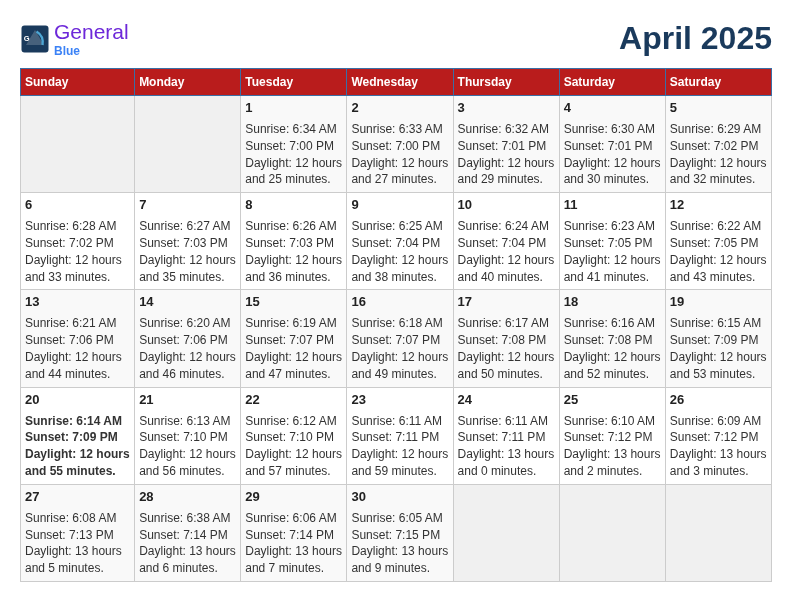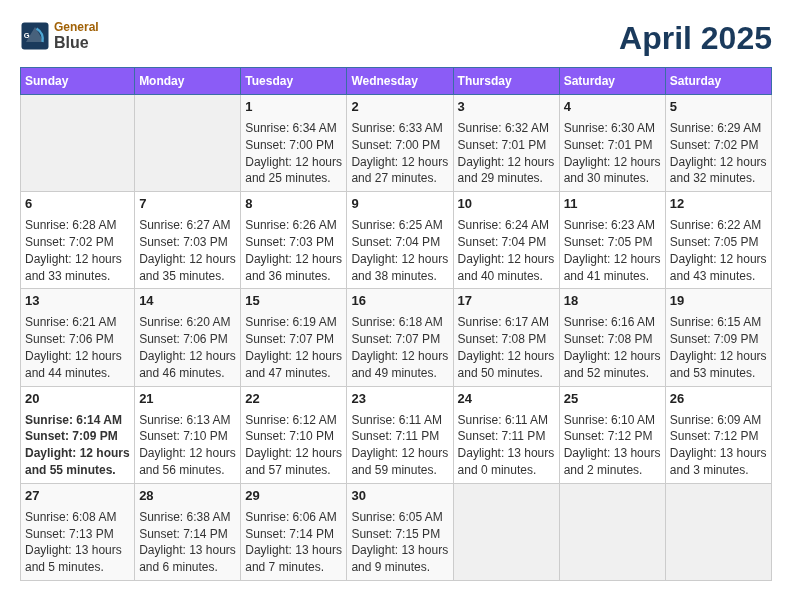--- a/index.html
+++ b/index.html
@@ -37,21 +37,21 @@
     .location {
       font-size: 16px;
       color: #333;
     }
     table {
       width: 100%;
       border-collapse: collapse;
       font-size: 11px;
     }
     thead tr {
-      background-color: #8b5cf6;
+      background-color: #b91c1c;
       color: #fff;
     }
     thead th {
       padding: 6px 4px;
       text-align: left;
       font-weight: bold;
       font-size: 12px;
       border: 1px solid #3a6ea5;
     }
     tbody tr {
@@ -89,22 +89,22 @@
 
 <div class="header">
   <div class="logo">
     <svg class="logo-icon" viewBox="0 0 40 40">
       <rect x="2" y="2" width="36" height="36" rx="4" fill="#1a3a5c"></rect>
       <polygon points="20,8 32,28 8,28" fill="#fff" opacity="0.2"></polygon>
       <text x="5" y="22" font-size="10" fill="white" font-weight="bold">G</text>
       <path d="M22,10 Q32,16 30,28" stroke="#4da6d4" stroke-width="3" fill="none"></path>
     </svg>
     <div>
-      <div style="font-size:12px;font-weight:bold;color:#a16207;">General</div>
-      <div style="font-size:16px;font-weight:bold;color:#404040;">Blue</div>
+      <div style="font-size:21px;font-weight:normal;color:#6d28d9;">General</div>
+      <div style="font-size:12px;font-weight:bold;color:#3b82f6;">Blue</div>
     </div>
   </div>
   <div class="title-block">
     <div class="month-year">April 2025</div>
   </div>
 </div>
 
 <table>
   <thead>
     <tr>

